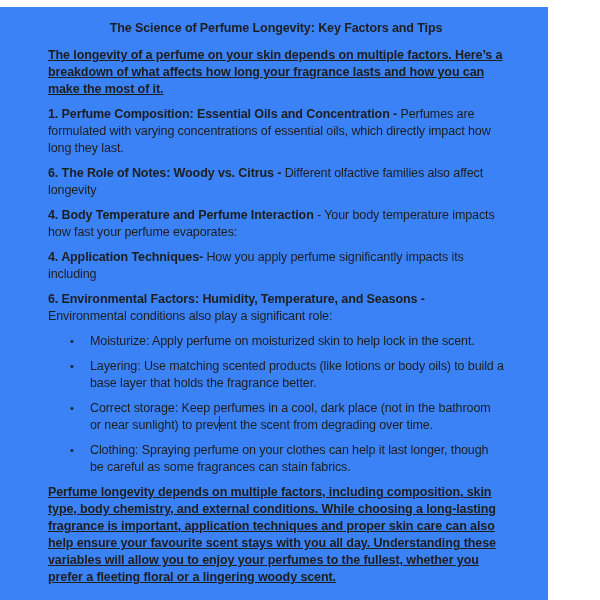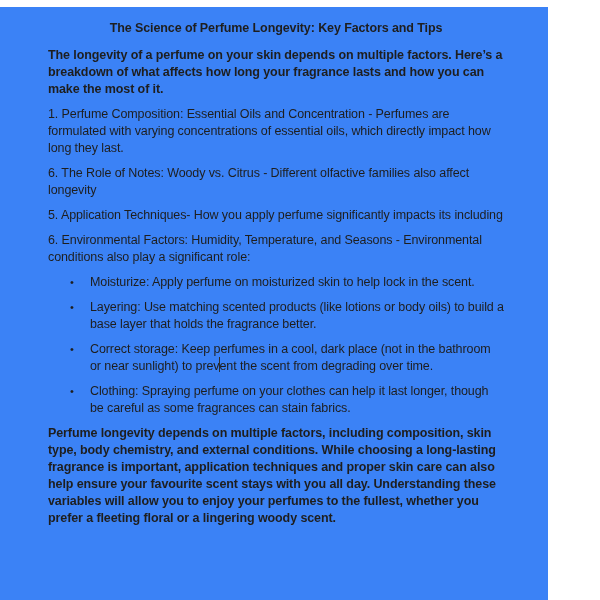--- a/index.html
+++ b/index.html
@@ -24,22 +24,22 @@
     overflow: hidden;
     background: #3b82f6;
     margin-top: 7px;
   }
   p { margin: 0 0 8px 0; }
   .title {
     text-align: center;
     font-weight: 700;
     margin-bottom: 10px;
   }
-  .bold { font-weight: 700; }
-  .b { font-weight: 400; text-align: right; }
+  .bold { font-weight: 700; text-decoration: underline; }
+  .b { font-weight: 700; text-align: right; }
   .tips {
     list-style: none;
     margin: 0;
     padding: 0;
   }
   .tips li {
     display: flex;
     margin: 0 0 8px 0;
   }
   .marker {
@@ -72,22 +72,23 @@
 
   <p class="title">The Science of Perfume Longevity: Key Factors and Tips</p>
 
   <p class="bold">The longevity of a perfume on your skin depends on multiple factors. Here’s a breakdown of what affects how long your fragrance lasts and how you can make the most of it.</p>
 
   <p><span class="b">1. Perfume Composition: Essential Oils and Concentration -</span><span> Perfumes are formulated with varying concentrations of essential oils, which directly impact how long they last.</span></p>
 
   <p><span class="b">6. The Role of Notes: Woody vs. Citrus -</span><span> Different olfactive families also affect longevity</span></p>
 
 
+  <p><span class="b">4. Body Temperature and Perfume Interaction</span><span> - Your body temperature impacts how fast your perfume evaporates:</span></p>
 
-  <p><span class="b">5. Application Techniques-</span><span> How you apply perfume significantly impacts its including</span></p>
+  <p><span class="b">4. Application Techniques-</span><span> How you apply perfume significantly impacts its including</span></p>
 
   <p><span class="b">6. Environmental Factors: Humidity, Temperature, and Seasons -</span><span> Environmental conditions also play a significant role:</span></p>
 
 
   <ul class="tips">
     <li>
       <span class="marker">•</span>
       <span class="tip-text">Moisturize: Apply perfume on moisturized skin to help lock in the scent.</span>
     </li>
     <li>

